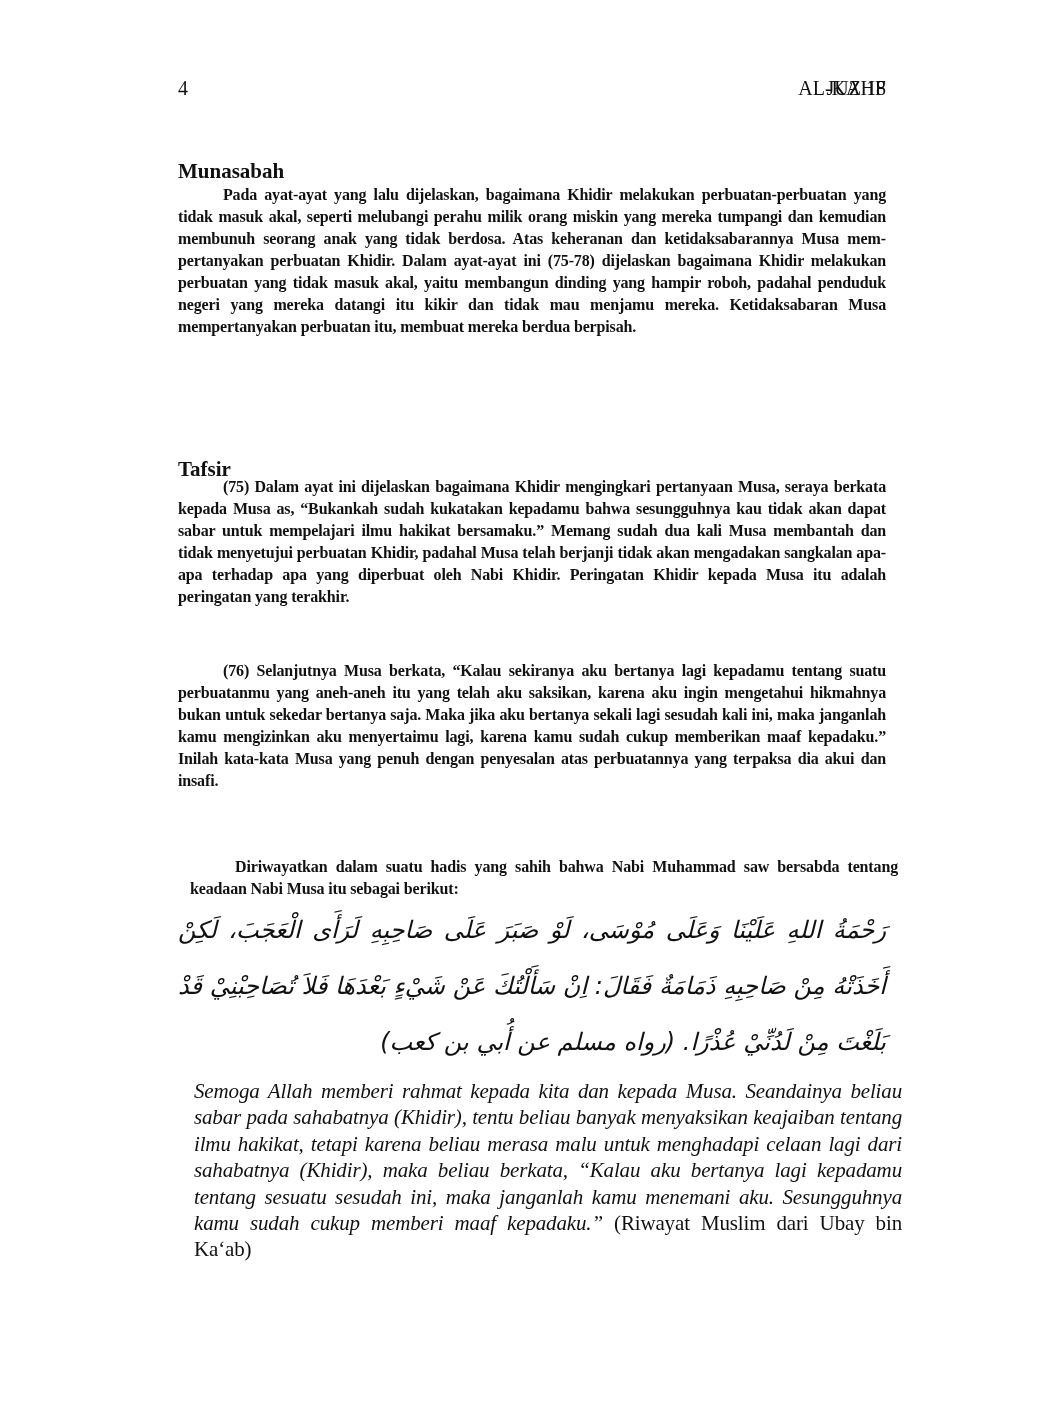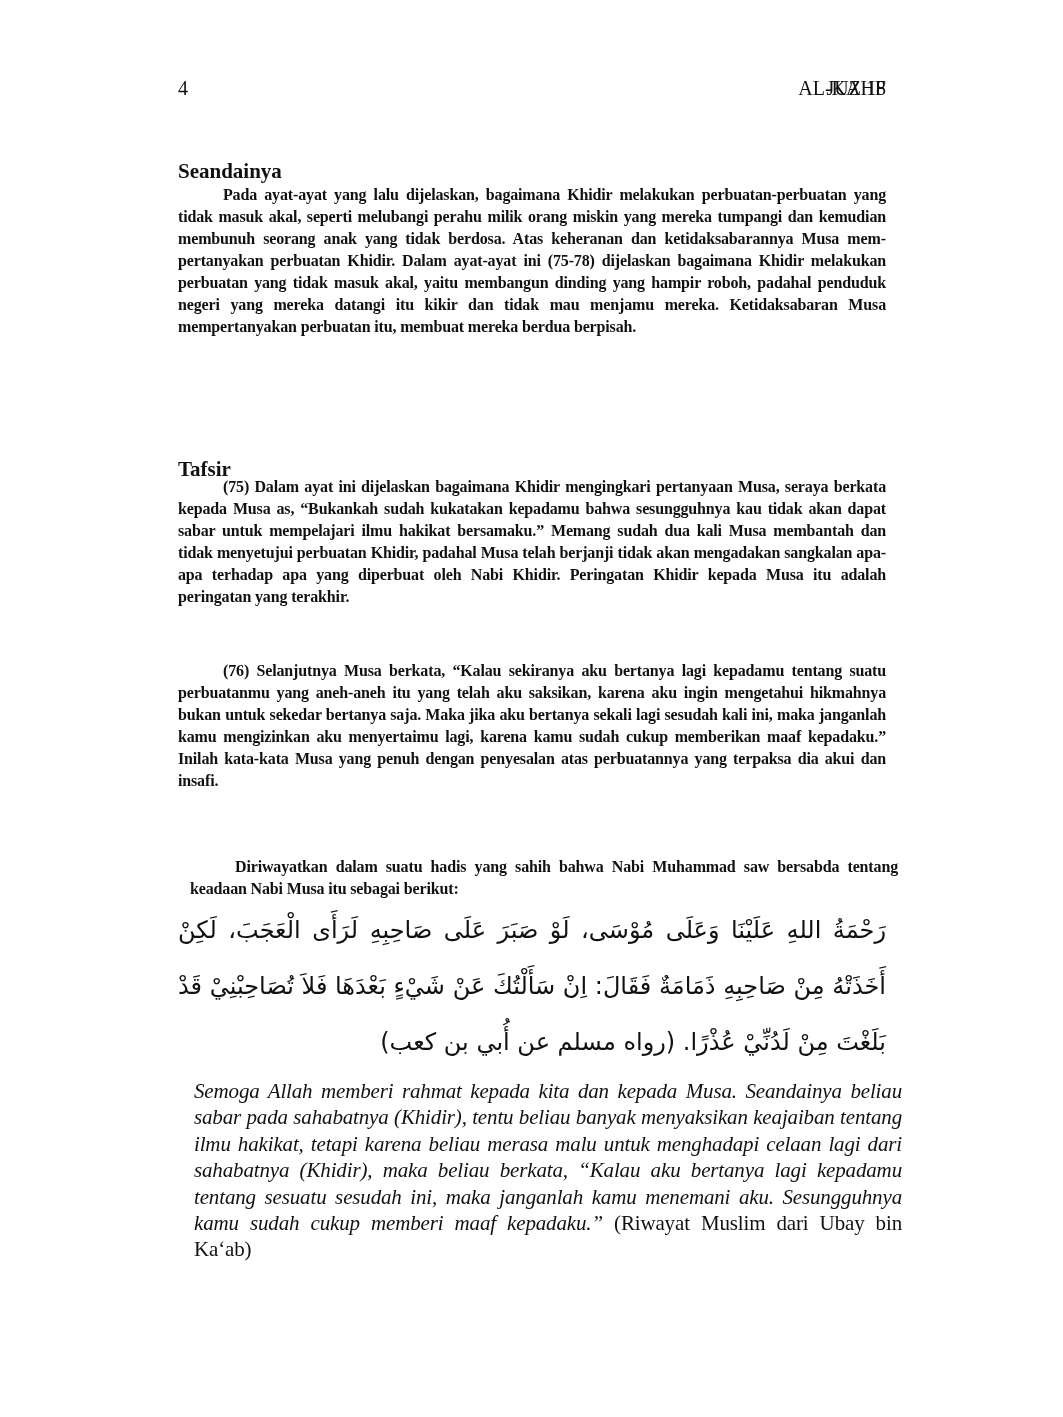--- a/index.html
+++ b/index.html
@@ -55,20 +55,21 @@
     }
     .arabic {
       position: absolute;
       left: 0;
       width: 708px;
       direction: rtl;
       text-align: justify;
       font-family: "DejaVu Sans", sans-serif;
       font-size: 24px;
       line-height: 56px;
+      font-style: italic;
     }
     .arabic .ref {
       font-family: "DejaVu Sans", sans-serif;
     }
     .translation {
       position: absolute;
       left: 16px;
       width: 708px;
       font-size: 21px;
       line-height: 26.4px;
@@ -82,21 +83,21 @@
 <body>
 
 <div class="page">
 
   <div class="running-head">
     <span class="pg">4</span>
     <span class="ctr">AL-KAHF</span>
     <span class="juz">JUZ 18</span>
   </div>
 
-  <div class="section-title" style="top:158px;">Seandainya</div>
+  <div class="section-title" style="top:158px;">Munasabah</div>
   <p class="para" style="top:184px; margin:0;">Pada ayat-ayat yang lalu dijelaskan, bagaimana Khidir melakukan perbuatan-perbuatan yang tidak masuk akal, seperti melubangi perahu milik orang miskin yang mereka tumpangi dan kemudian membunuh seorang anak yang tidak berdosa. Atas keheranan dan ketidaksabarannya Musa mem­pertanyakan perbuatan Khidir. Dalam ayat-ayat ini (75-78) dijelaskan bagaimana Khidir melakukan perbuatan yang tidak masuk akal, yaitu mem­bangun dinding yang hampir roboh, padahal penduduk negeri yang mereka datangi itu kikir dan tidak mau menjamu mereka. Ketidaksabaran Musa mempertanyakan perbuatan itu, membuat mereka berdua berpisah.</p>
 
   <div class="section-title" style="top:456px;">Tafsir</div>
   <p class="para" style="top:476px; margin:0;">(75) Dalam ayat ini dijelaskan bagaimana Khidir mengingkari per­tanyaan Musa, seraya berkata kepada Musa as, “Bukankah sudah kukatakan kepadamu bahwa sesungguhnya kau tidak akan dapat sabar untuk mem­pelajari ilmu hakikat bersamaku.” Memang sudah dua kali Musa membantah dan tidak menyetujui perbuatan Khidir, padahal Musa telah berjanji tidak akan mengadakan sangkalan apa-apa terhadap apa yang diperbuat oleh Nabi Khidir. Peringatan Khidir kepada Musa itu adalah peringatan yang terakhir.</p>
   <p class="para" style="top:660px; margin:0;">(76) Selanjutnya Musa berkata, “Kalau sekiranya aku bertanya lagi kepadamu tentang suatu perbuatanmu yang aneh-aneh itu yang telah aku saksikan, karena aku ingin mengetahui hikmahnya bukan untuk sekedar bertanya saja. Maka jika aku bertanya sekali lagi sesudah kali ini, maka janganlah kamu mengizinkan aku menyertaimu lagi, karena kamu sudah cukup memberikan maaf kepadaku.” Inilah kata-kata Musa yang penuh dengan penyesalan atas perbuatannya yang terpaksa dia akui dan insafi.</p>
   <p class="para" style="top:844px; margin:12px;">Diriwayatkan dalam suatu hadis yang sahih bahwa Nabi Muhammad saw bersabda tentang keadaan Nabi Musa itu sebagai berikut:</p>
 
   <div class="arabic" style="top:902px;">
     <span>رَحْمَةُ اللهِ عَلَيْنَا وَعَلَى مُوْسَى، لَوْ صَبَرَ عَلَى صَاحِبِهِ لَرَأَى الْعَجَبَ، لَكِنْ أَخَذَتْهُ مِنْ صَاحِبِهِ ذَمَامَةٌ فَقَالَ: اِنْ سَأَلْتُكَ عَنْ شَيْءٍ بَعْدَهَا فَلاَ تُصَاحِبْنِيْ قَدْ بَلَغْتَ مِنْ لَدُنِّيْ عُذْرًا.</span>
     <span class="ref">(رواه مسلم عن أُبي بن كعب)</span>

